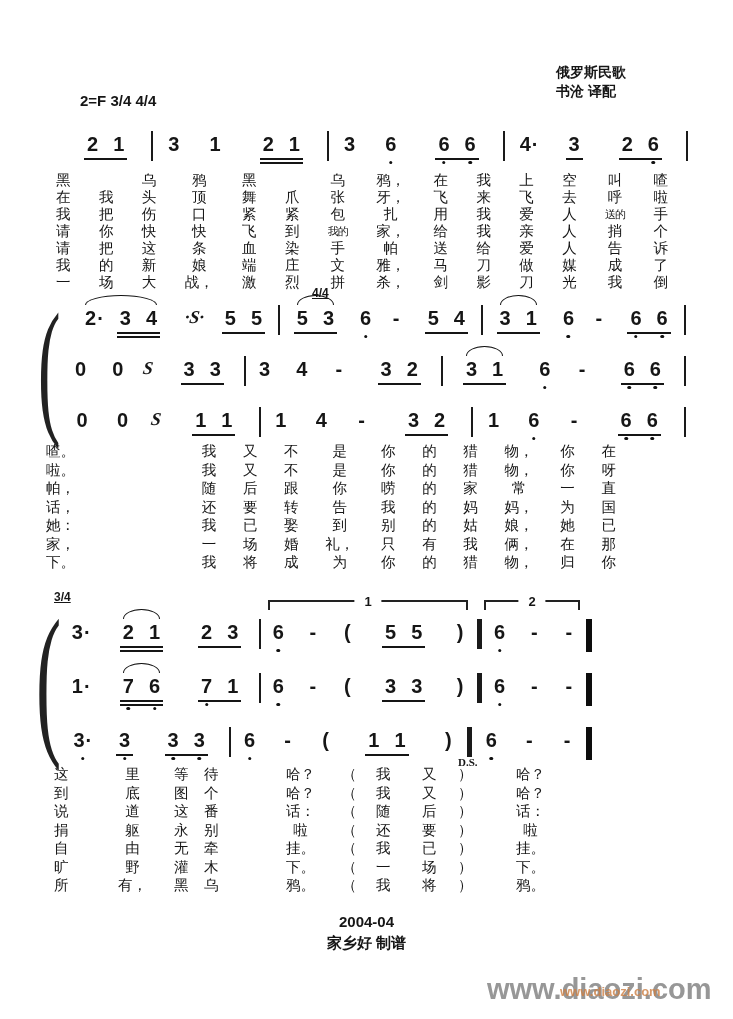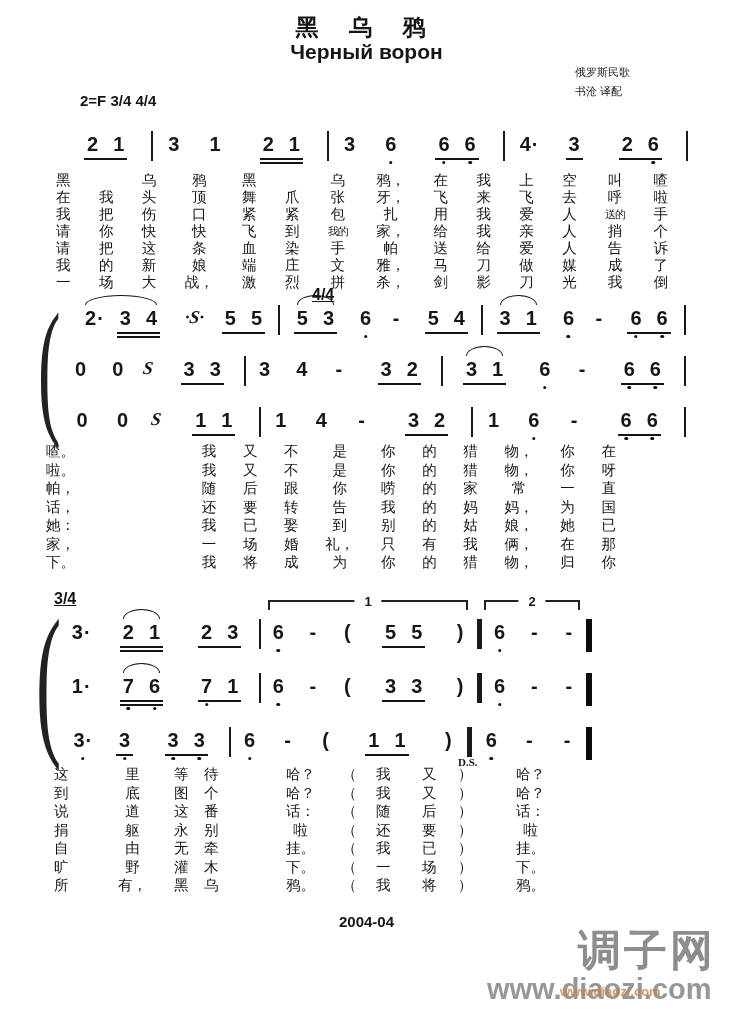--- a/index.html
+++ b/index.html
@@ -4,21 +4,21 @@
 <style>
   html,body{margin:0;padding:0;background:#ffffff;}
   .page{position:relative;width:733px;height:1019px;background:#fff;overflow:hidden;
         font-family:"Liberation Sans",sans-serif;color:#161616;}
 
   
   .title-zh{position:absolute;top:12px;left:0;width:100%;text-align:center;
             font-size:23px;font-weight:bold;letter-spacing:12px;}
   .title-ru{position:absolute;top:40px;left:0;width:100%;text-align:center;
             font-size:21px;font-weight:bold;}
-  .credits{position:absolute;top:63px;left:575px;font-size:11px;font-weight:normal;line-height:19px;}
+  .credits{position:absolute;top:63px;left:556px;font-size:14px;font-weight:bold;line-height:19px;}
   .keysig{position:absolute;top:92px;left:80px;font-size:15px;font-weight:bold;}
 
   
   .system{position:absolute;}
   .vrow{display:flex;align-items:flex-start;height:34px;margin-bottom:17px;}
   #sys3 .vrow{margin-bottom:20px;}
   .cell{display:flex;justify-content:center;align-items:flex-start;min-width:0;}
   .ng{display:inline-flex;gap:15px;padding:1px 3px 3px;position:relative;}
   .u1{border-bottom:2px solid #151515;}
   .u2{border-bottom:6px double #151515;}
@@ -28,21 +28,21 @@
                   border-radius:50%;left:50%;transform:translateX(-50%);bottom:-9px;}
   .u2 .note.lo::after{bottom:-13px;}
   .arc::before,.arcwrap::before{content:"";position:absolute;left:3px;right:3px;top:-11px;height:9px;
       border:1.6px solid #111;border-bottom:none;border-radius:50% 50% 0 0/100% 100% 0 0;}
   .arcwrap{position:relative;display:inline-flex;gap:10px;}
   .bar{width:2px;background:#1a1a1a;height:30px;margin-top:-1px;}
   .bar.b2{width:5px;}
   .bar.bf{width:6px;height:33px;background:#0d0d0d;}
   .segno{font-family:"Liberation Serif",serif;font-style:italic;font-weight:bold;
          font-size:18px;line-height:22px;transform:skewX(-8deg);}
-  .meter{position:absolute;font-size:16px;font-weight:bold;text-decoration:underline;}
+  .meter{position:absolute;font-size:12px;font-weight:bold;text-decoration:underline;}
   #sys2 .meter{top:-14px;left:250px;}
   #sys3 .meter{top:-8px;left:-6px;text-align:right;}
   .brace{position:absolute;color:#222;font-weight:100;pointer-events:none;}
   .brace::before{content:"(";font-family:"Liberation Serif",serif;}
   #brace2{left:-24px;top:-10px;font-size:150px;line-height:150px;transform:scaleX(.45);transform-origin:left top;}
   #brace3{left:-24px;top:-4px;font-size:168px;line-height:166px;transform:scaleX(.45);transform-origin:left top;}
   .volta{position:absolute;top:2px;height:8px;border:2px solid #222;border-bottom:none;}
   #volta1{left:208px;width:196px;}
   #volta2{left:424px;width:92px;}
   .vlabel{position:absolute;top:-8px;left:50%;transform:translateX(-50%);background:#fff;
@@ -73,22 +73,20 @@
            color:#8d8d8d;letter-spacing:3px;}
   .wm-url{position:absolute;top:973px;left:487px;font-size:29px;font-weight:bold;color:#979797;}
   .wm-accent{position:absolute;top:984px;left:560px;font-size:13px;font-weight:bold;
              color:#cd7f43;opacity:.8;filter:blur(.4px);}
 </style>
 <title>黑 乌 鸦</title></head>
 <body>
 
 <div class="page">
 
-  <div class="title-zh">黑 乌 鸦</div>
-  <div class="title-ru">Черный ворон</div>
   <div class="credits">
     <div>俄罗斯民歌</div>
     <div>书沧 译配</div>
   </div>
   <div class="keysig">2=F 3/4 4/4</div>
 
   <div id="sys1" class="system" style="top:132px;left:60px;width:628px;">
     <div class="vstack">
         <div class="vrow">
           <div class="cell" style="flex-grow: 2;">
@@ -927,19 +925,19 @@
         <div class="lrow">话：</div>
         <div class="lrow">啦</div>
         <div class="lrow">挂。</div>
         <div class="lrow">下。</div>
         <div class="lrow">鸦。</div>
       </div>
     </div>
 
   <div class="footer">
     <div>2004-04</div>
+    <div>家乡好  制谱</div>
   </div>
 
-  <div class="wm-site">调子网</div>
   <div class="wm-url">www.diaozi.com</div>
   <div class="wm-accent">www.diaozi.com</div>
 
 </div>
 
 </body></html>

